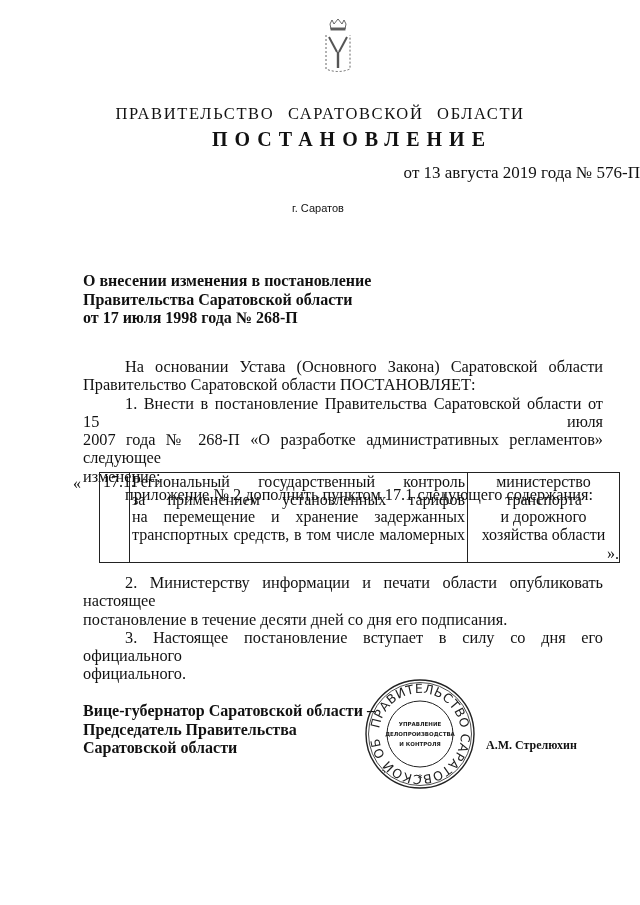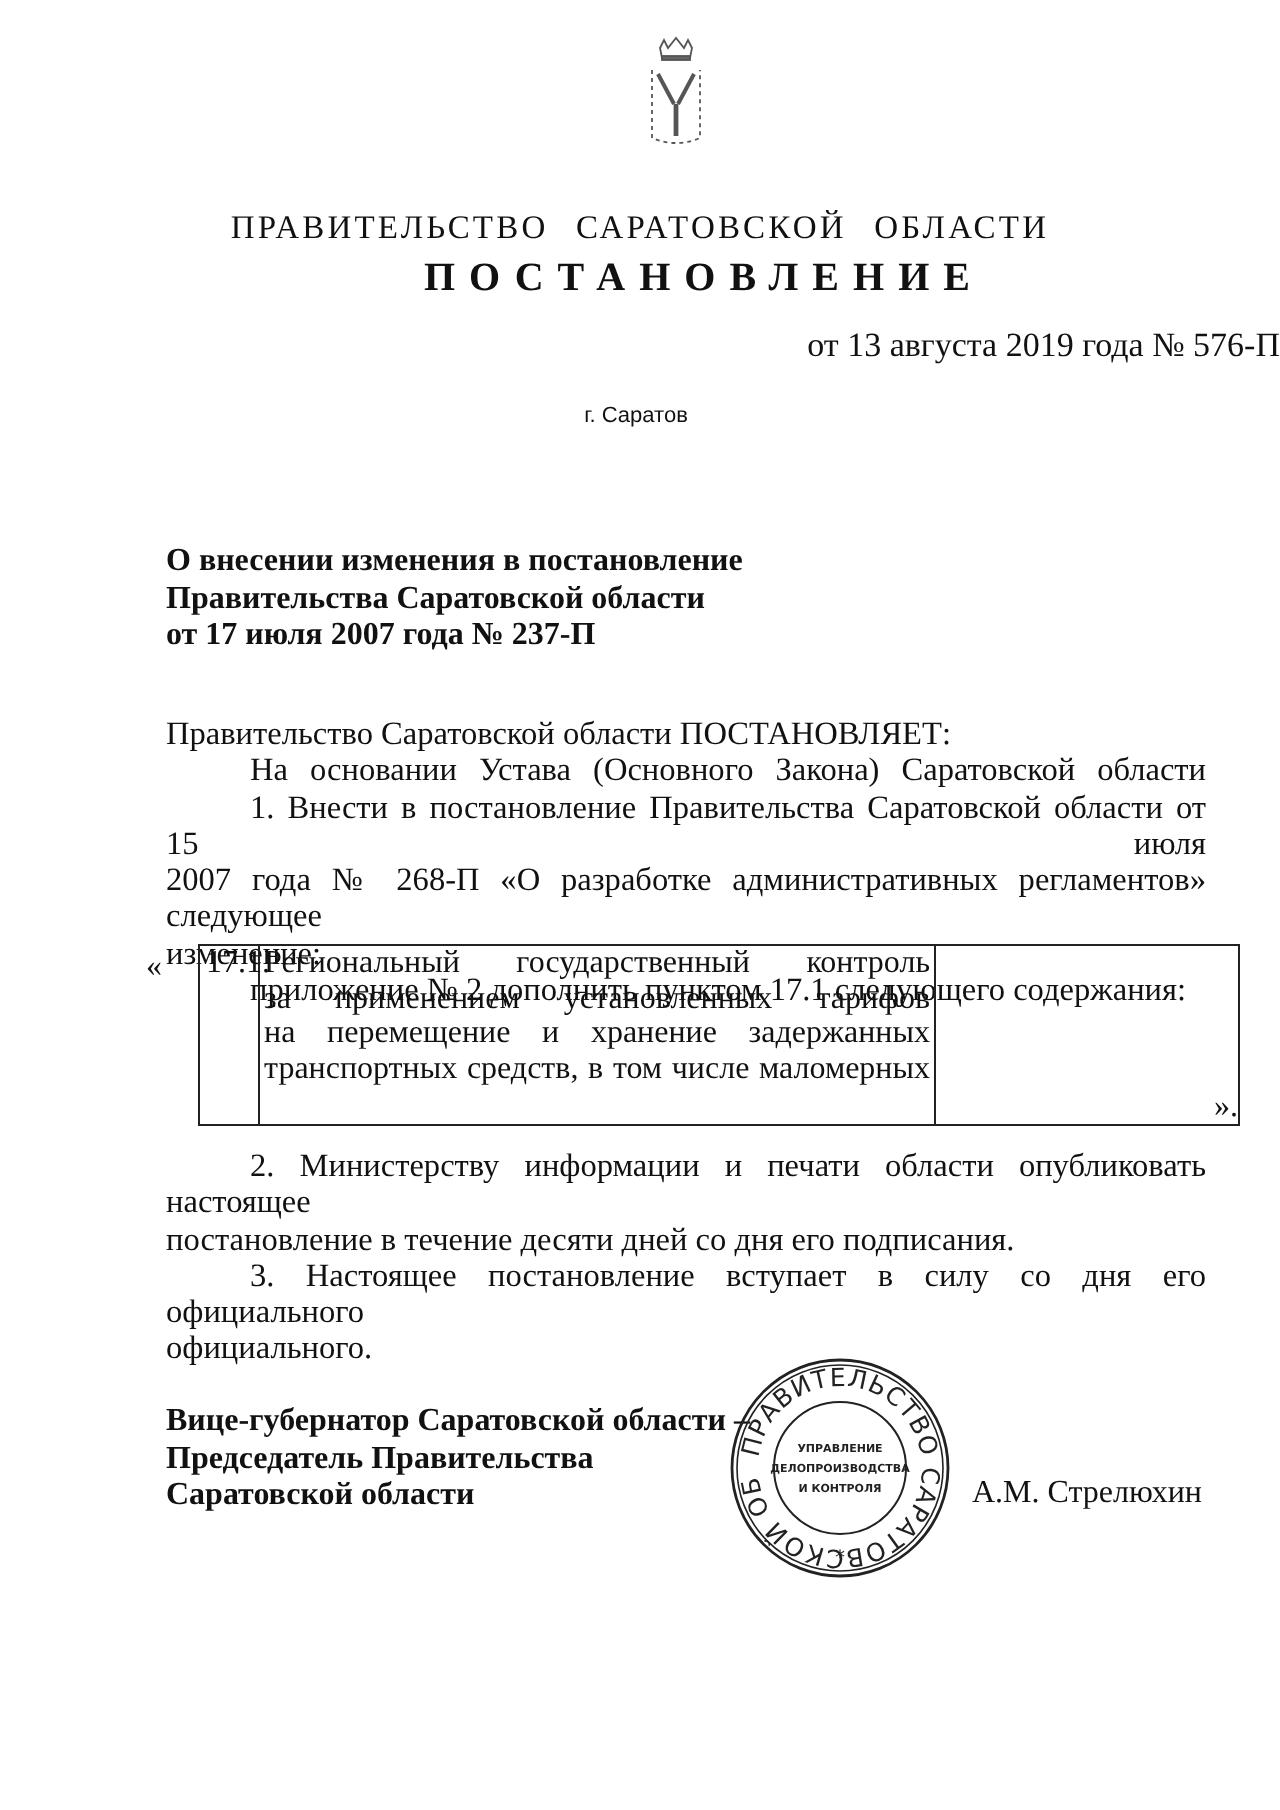--- a/index.html
+++ b/index.html
@@ -19,21 +19,21 @@
   .justify-last { text-align-last: justify; }
   .tbl { left: 84px; top: 472px; width: 521px; height: 91px; border: 1.5px solid #222; box-sizing: border-box; margin-left: 15px; }
   .tbl .c1 { position: absolute; left: 0; top: 0; width: 30px; height: 100%; border-right: 1.5px solid #222; font-size: 16px; padding-left: 3px; line-height: 18px; box-sizing: border-box; }
   .tbl .c2 { position: absolute; left: 30px; top: 0; width: 338px; height: 100%; border-right: 1.5px solid #222; font-size: 16px; line-height: 17.6px; padding: 0 2px; box-sizing: border-box; }
   .tbl .c2 div { text-align: justify; text-align-last: justify; }
   .tbl .c2 div.last { text-align-last: left; }
   .tbl .c3 { position: absolute; left: 368px; top: 0; right: 0; height: 100%; font-size: 16px; line-height: 17.6px; text-align: center; }
   .quote-open { left: 73px; top: 475px; font-size: 16px; }
   .quote-close { left: 607px; top: 545px; font-size: 16px; }
   .sign { left: 83px; top: 702px; font-size: 16px; font-weight: bold; line-height: 18.5px; }
-  .signer { left: 486px; top: 738px; font-size: 16px; font-weight: normal; text-align: center; }
+  .signer { left: 486px; top: 738px; font-size: 12px; font-weight: bold; text-align: center; }
   .stamp { left: 364px; top: 678px; width: 112px; height: 112px; }
 </style>
 </head>
 <body>
 
 <svg class="abs coat" viewBox="0 0 30 58">
   <g fill="none" stroke="#555" stroke-width="0.9">
     <path d="M7 6 L9 2 L11 6 L15 1 L19 6 L21 2 L23 6 L22 11 L8 11 Z"></path>
     <rect x="8" y="10" width="14" height="2" fill="#666"></rect>
     <path d="M3 17 L3 51 Q15 56 27 51 L27 17" stroke-dasharray="2 2"></path>
@@ -44,40 +44,46 @@
 </svg>
 
 <div class="abs gov"><span>ПРАВИТЕЛЬСТВО САРАТОВСКОЙ ОБЛАСТИ</span></div>
 <div class="abs title">ПОСТАНОВЛЕНИЕ</div>
 <div class="abs date">от 13 августа 2019 года № 576-П</div>
 <div class="abs city">г. Саратов</div>
 
 <div class="abs subject">
   <div>О внесении изменения в постановление</div>
   <div>Правительства Саратовской области</div>
-  <div>от 17 июля 2007 года № 237-П</div>
+  <div>от 17 июля 1998 года № 268-П</div>
 </div>
 
 <div class="abs body" style="top:358px;">
+  <div class="p indent justify-last">На основании Устава (Основного Закона) Саратовской области</div>
   <div class="p">Правительство Саратовской области ПОСТАНОВЛЯЕТ:</div>
-  <div class="p indent justify-last">На основании Устава (Основного Закона) Саратовской области</div>
   <div class="p indent justify-last">1. Внести в постановление Правительства Саратовской области от 15 июля</div>
   <div class="p justify-last">2007 года № 268-П «О разработке административных регламентов» следующее</div>
   <div class="p">изменение:</div>
   <div class="p indent">приложение № 2 дополнить пунктом 17.1 следующего содержания:</div>
 </div>
 
 <div class="abs quote-open">«</div>
 <div class="abs tbl">
   <div class="c1">17.1.</div>
   <div class="c2">
     <div>Региональный государственный контроль</div>
     <div>за применением установленных тарифов</div>
     <div>на перемещение и хранение задержанных</div>
     <div>транспортных средств, в том числе маломерных</div>
+  </div>
+  <div class="c3">
+    <div>министерство</div>
+    <div>транспорта</div>
+    <div>и дорожного</div>
+    <div>хозяйства области</div>
   </div>
 </div>
 <div class="abs quote-close">».</div>
 
 <div class="abs body" style="top:574px;">
   <div class="p indent justify-last">2. Министерству информации и печати области опубликовать настоящее</div>
   <div class="p">постановление в течение десяти дней со дня его подписания.</div>
   <div class="p indent justify-last">3. Настоящее постановление вступает в силу со дня его официального</div>
   <div class="p">официального.</div>
 </div>

